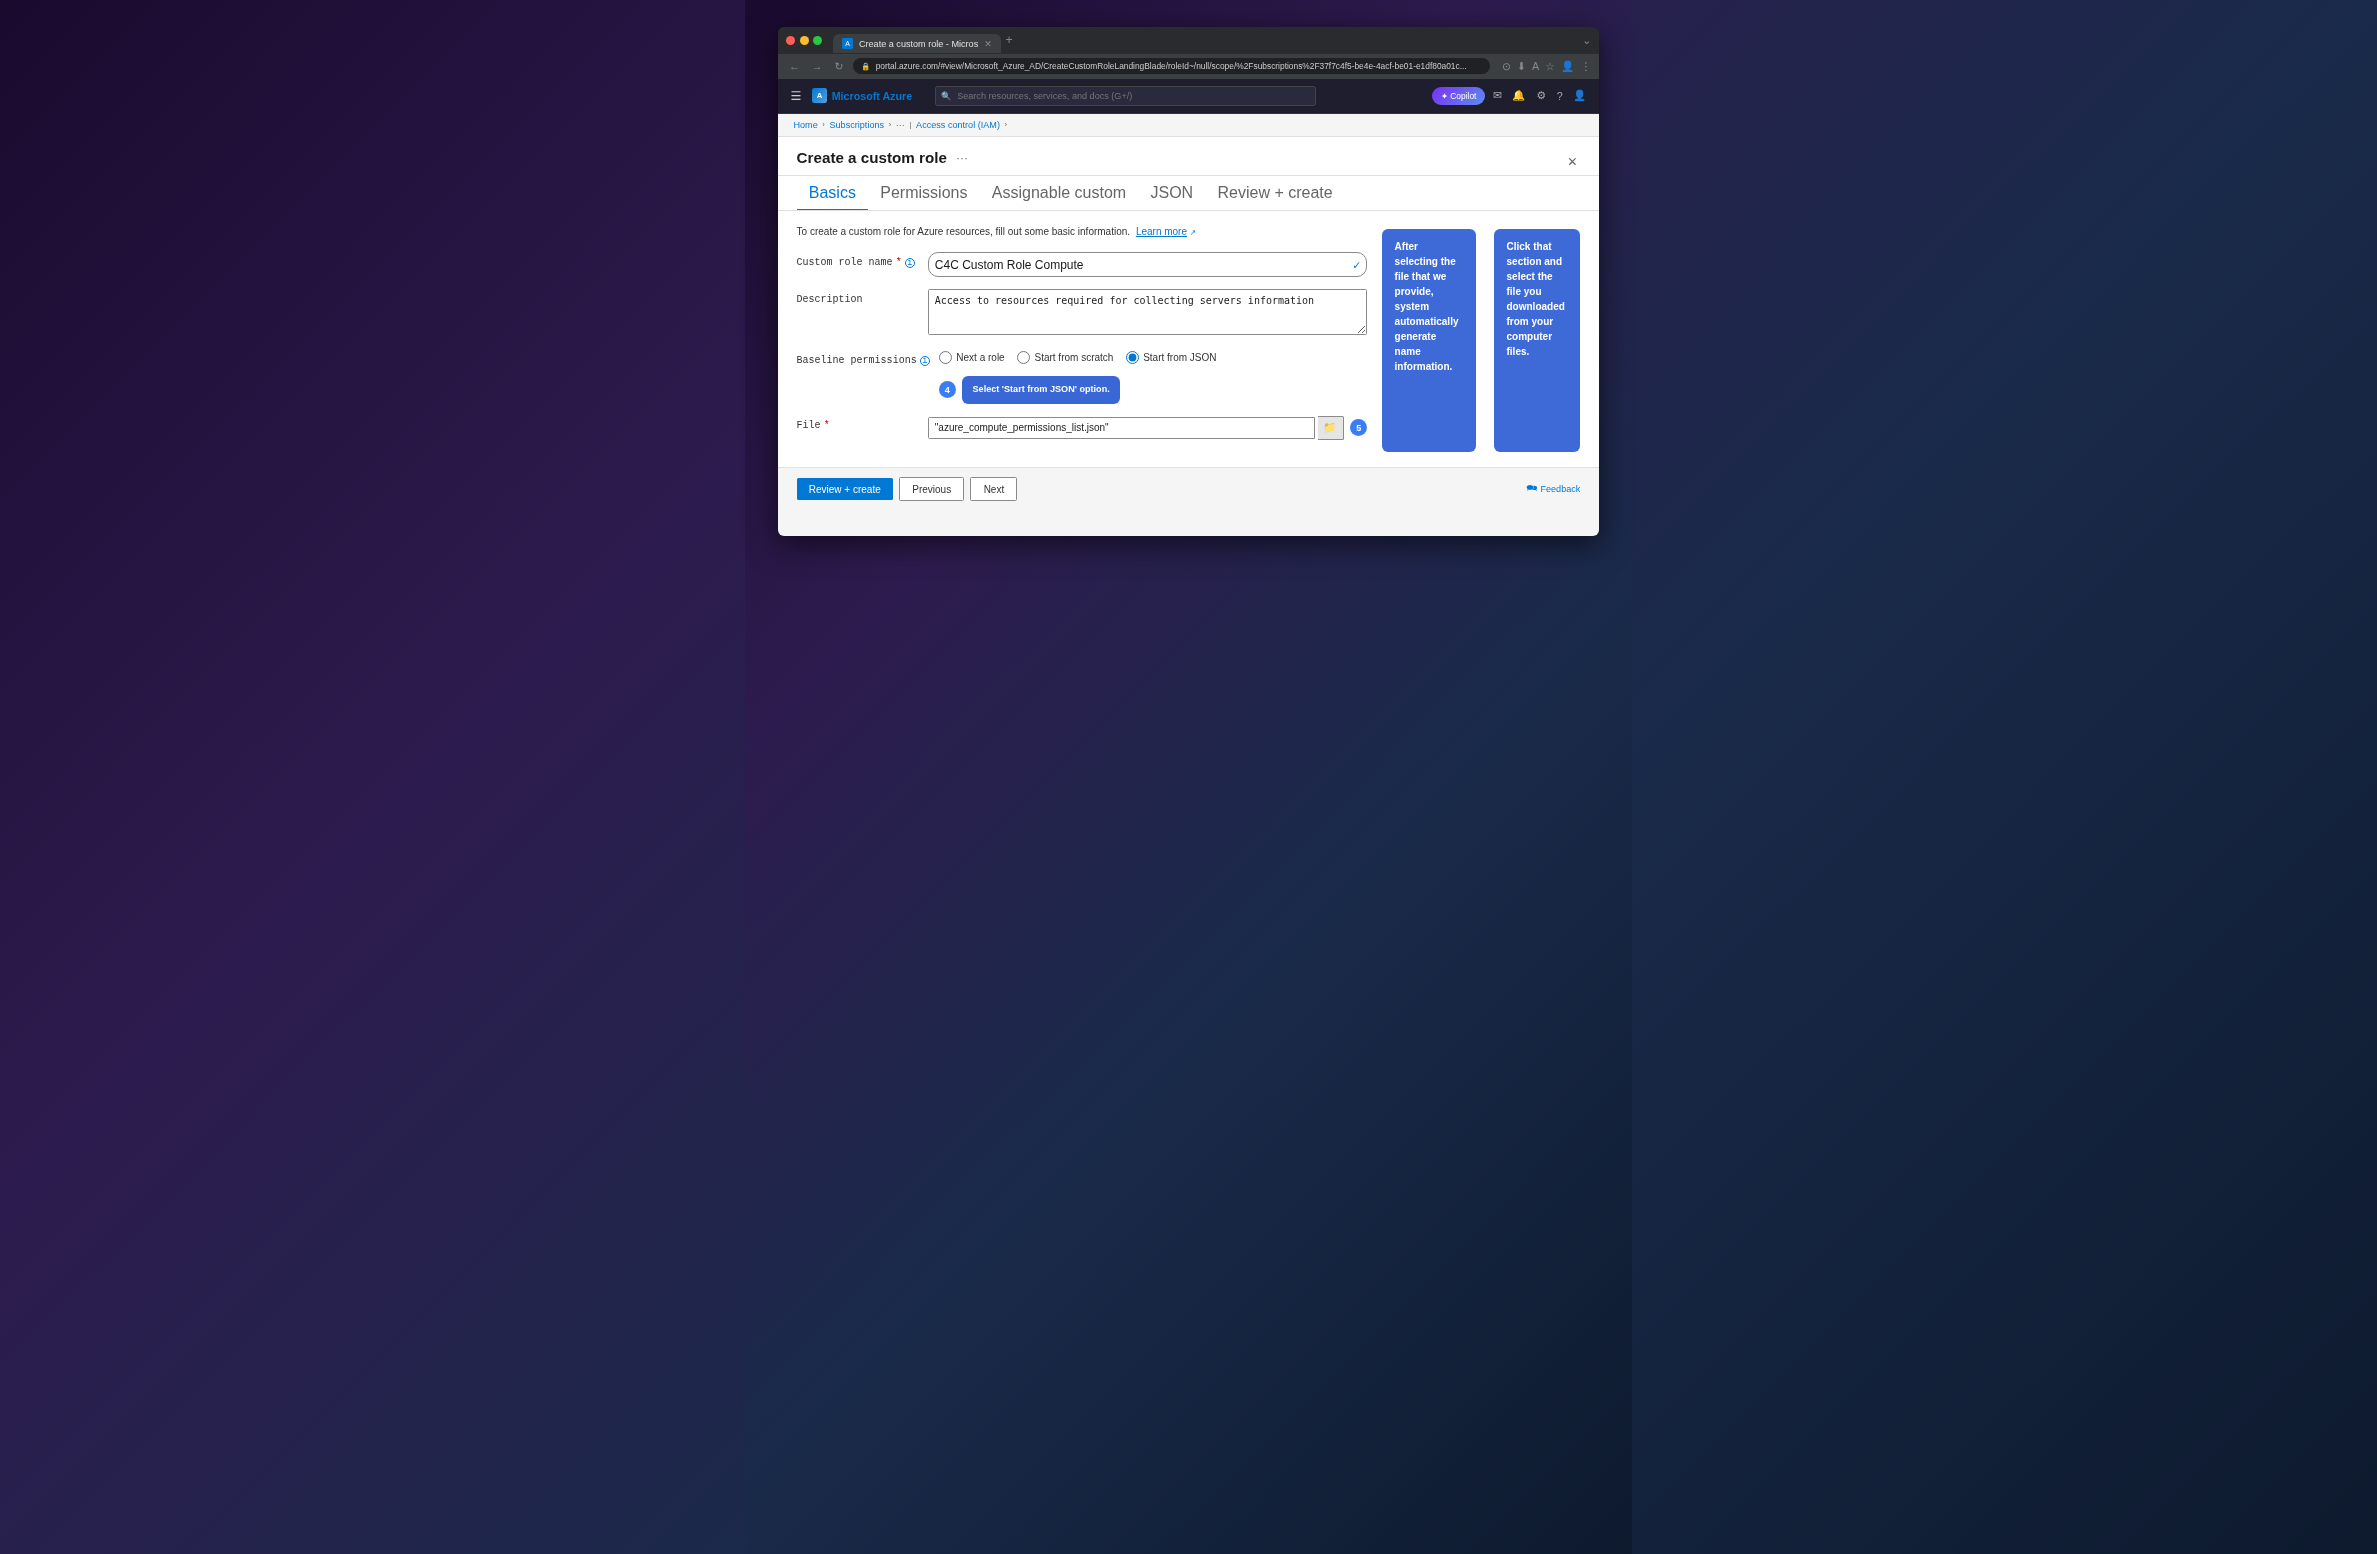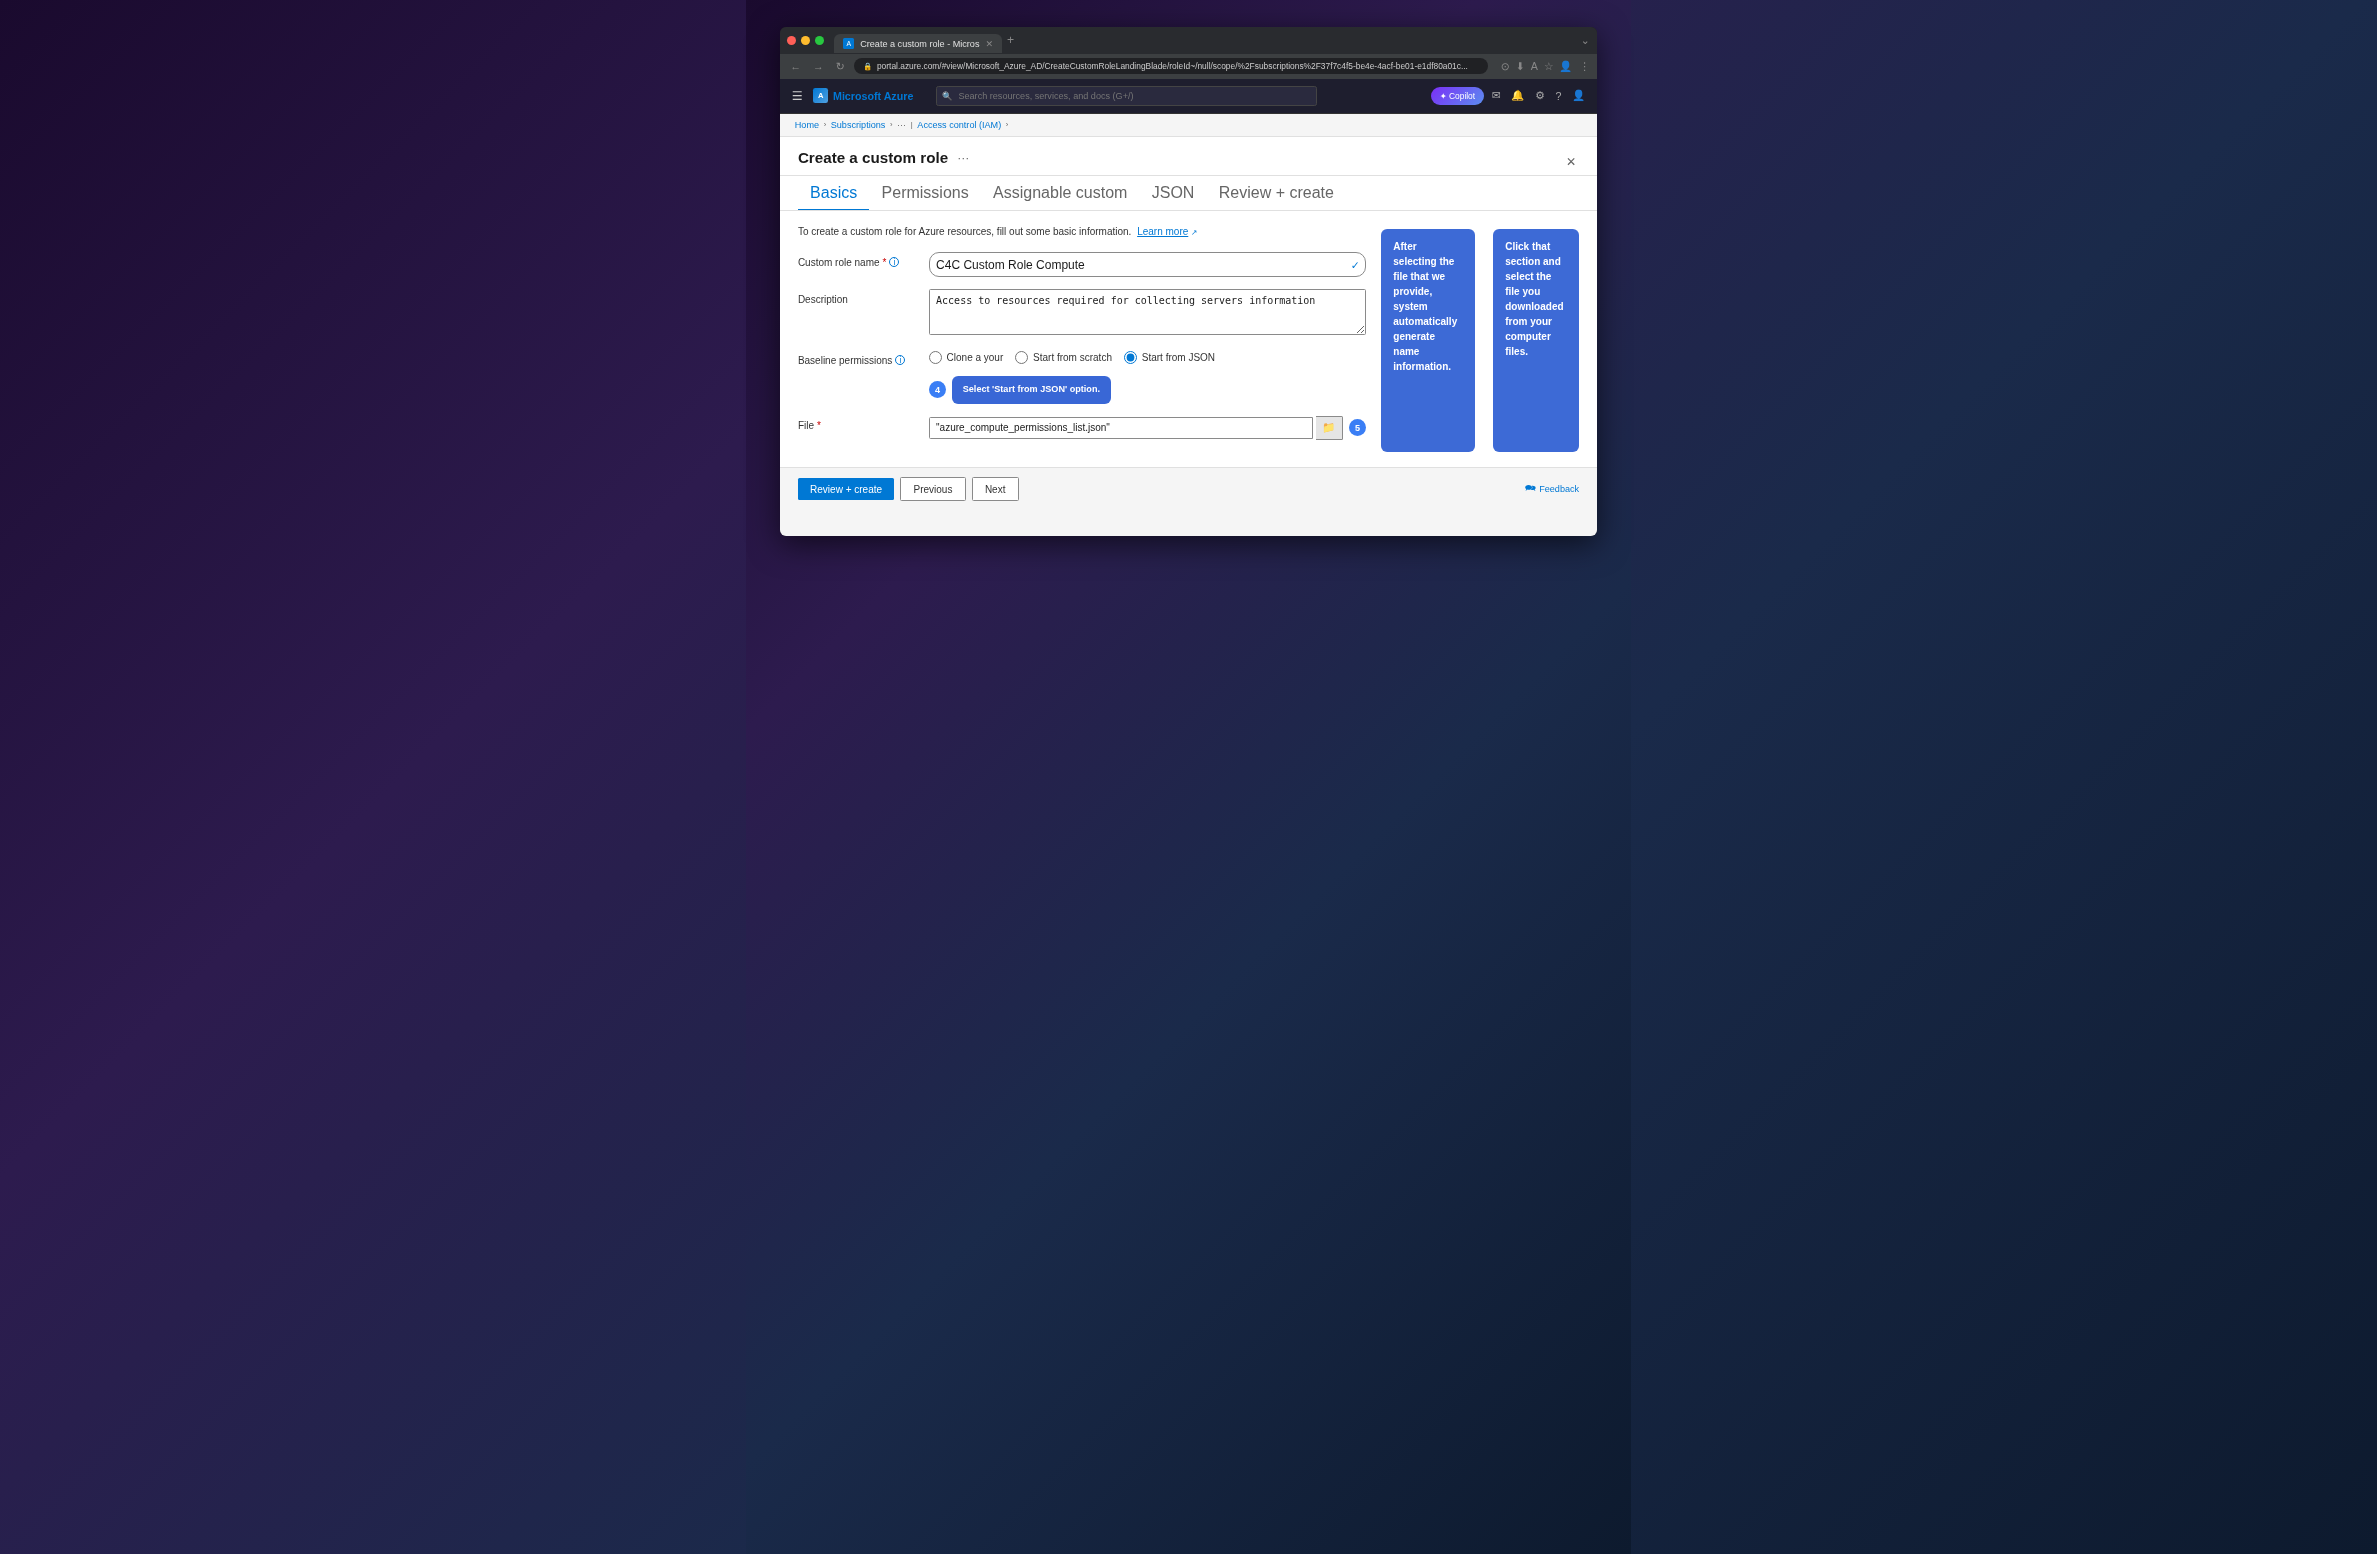--- a/index.html
+++ b/index.html
@@ -347,22 +347,23 @@
       margin-bottom: 12.2px;
       gap: 9.1px;
     }
 
     .form-label {
       min-width: 122px;
       font-size: 10px;
       color: #333;
       padding-top: 4.6px;
       display: flex;
-      align-items: flex-start;
+      align-items: flex-end;
       gap: 3px;
+      font-family: Liberation Mono, monospace;
     }
 
     .form-label .required {
       color: #c80000;
     }
 
     .info-icon {
       color: #0078d4;
       font-size: 8.4px;
       border: 0.8px solid #0078d4;
@@ -680,21 +681,21 @@
 
               <div class="form-row">
                 <div class="form-label">
                   <span>Baseline permissions</span>
                   <span class="info-icon">i</span>
                 </div>
                 <div class="form-input-wrap">
                   <div class="radio-group">
                     <label class="radio-item">
                       <input type="radio" name="baseline" style="">
-                      <span>Clone a your</span>
+                      <span>Next a role</span>
                     </label>
                     <label class="radio-item">
                       <input type="radio" name="baseline" style="">
                       <span>Start from scratch</span>
                     </label>
                     <label class="radio-item">
                       <input type="radio" name="baseline" checked="" style="">
                       <span>Start from JSON</span>
                     </label>
 

